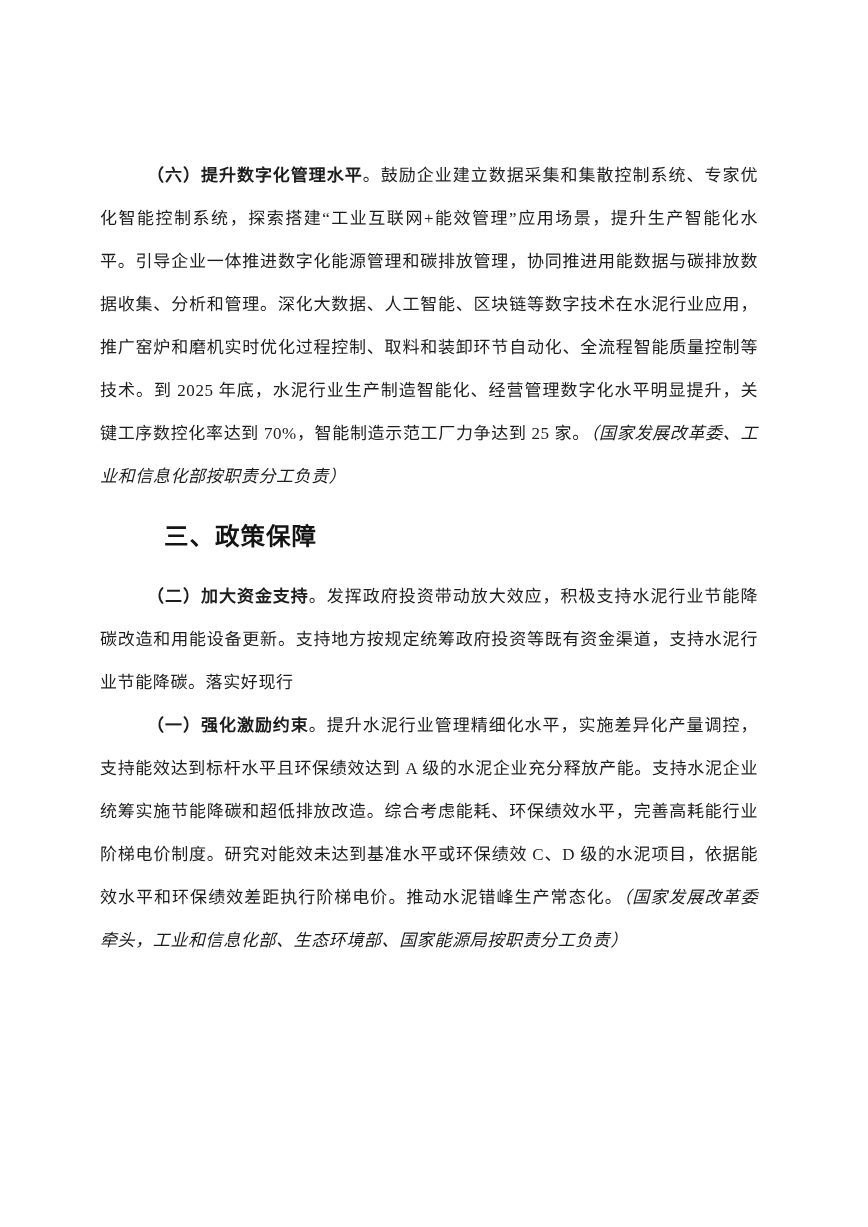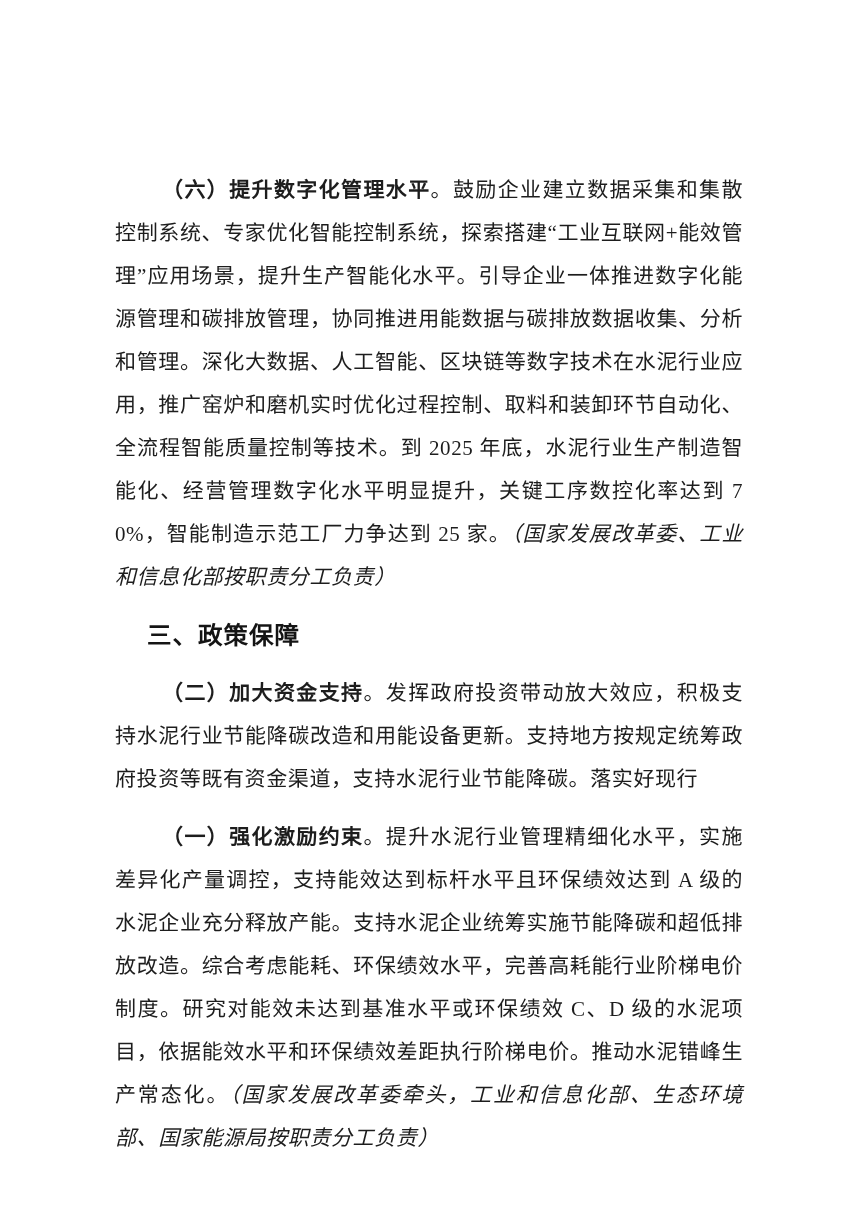--- a/index.html
+++ b/index.html
@@ -21,38 +21,38 @@
     background: #ffffff;
     box-sizing: border-box;
   }
   .content {
     position: absolute;
     top: 154px;
     left: 100px;
     width: 658px;
   }
   .para {
-    margin: 15px;
-    font-size: 21px;
+    margin: 0;
+    font-size: 17px;
     line-height: 43px;
     text-align: justify;
     text-justify: inter-character;
     text-indent: 47px;
     word-break: break-all;
     letter-spacing: 0.6px;
   }
   .para .lead {
     font-weight: bold;
   }
   .para .attribution {
     font-style: italic;
     font-weight: 500;
   }
   .heading {
-    margin: 0;
+    margin: 17px;
     font-family: "Liberation Sans", "DejaVu Sans", sans-serif;
     font-weight: bold;
     font-size: 24.5px;
     line-height: 43px;
     text-indent: 47px;
     letter-spacing: 1px;
     color: #141414;
   }
 </style>
 </head>

